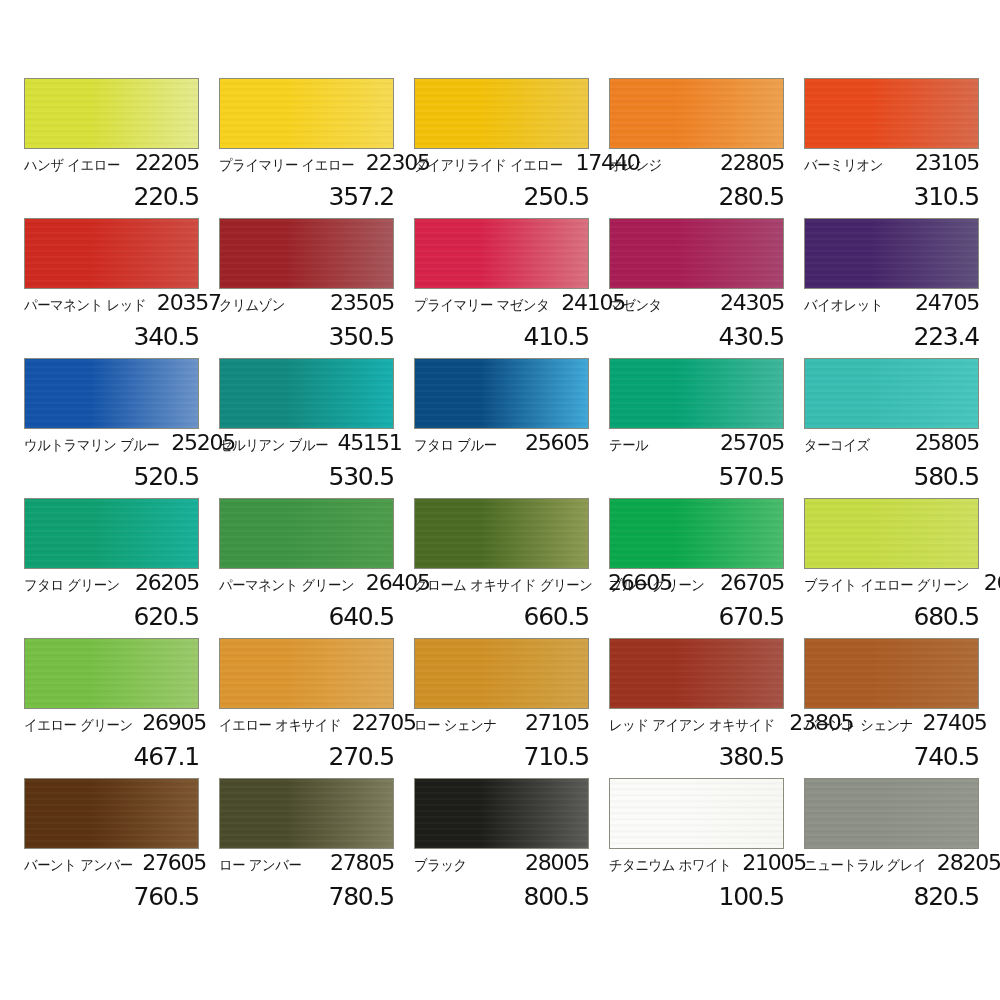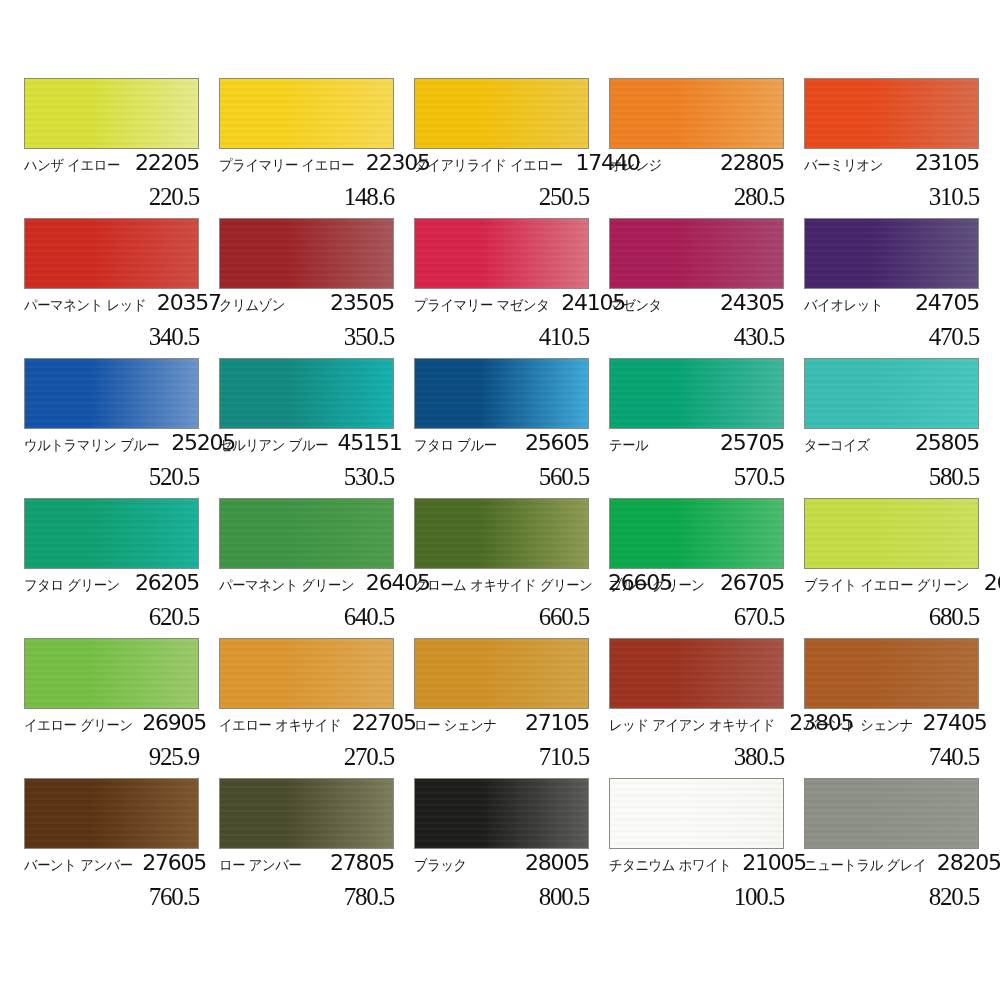--- a/index.html
+++ b/index.html
@@ -106,21 +106,20 @@
     text-align: right;
     padding-top: 2px;
   }
 
   .swatch-alt {
     font-size: 25px;
     color: #111111;
     letter-spacing: -1.2px;
     line-height: 1;
     white-space: nowrap;
-    font-family: Liberation Serif, serif;
   }
 </style>
 </head>
 <body>
 
 <div id="chart-sheet">
   <div id="swatch-grid">
       <div class="swatch-cell">
         <div class="swatch-chip">
           <div class="chip-fill" style="background: linear-gradient(to right, rgb(216, 224, 58) 0%, rgb(216, 224, 58) 38%, rgb(228, 234, 140) 100%);"></div>
@@ -134,21 +133,21 @@
       </div>
       <div class="swatch-cell">
         <div class="swatch-chip">
           <div class="chip-fill" style="background: linear-gradient(to right, rgb(247, 210, 30) 0%, rgb(247, 210, 30) 38%, rgb(246, 218, 82) 100%);"></div>
           <div class="chip-texture"></div>
         </div>
         <div class="swatch-label-row">
           <span class="swatch-name">プライマリー イエロー</span>
           <span class="swatch-code">22305</span>
         </div>
-        <div class="swatch-alt-row"><span class="swatch-alt">148.6</span></div>
+        <div class="swatch-alt-row"><span class="swatch-alt">357.2</span></div>
       </div>
       <div class="swatch-cell">
         <div class="swatch-chip">
           <div class="chip-fill" style="background: linear-gradient(to right, rgb(242, 193, 9) 0%, rgb(242, 193, 9) 38%, rgb(237, 200, 66) 100%);"></div>
           <div class="chip-texture"></div>
         </div>
         <div class="swatch-label-row">
           <span class="swatch-name">ダイアリライド イエロー</span>
           <span class="swatch-code">17440</span>
         </div>
@@ -222,21 +221,21 @@
       </div>
       <div class="swatch-cell">
         <div class="swatch-chip">
           <div class="chip-fill" style="background: linear-gradient(to right, rgb(70, 37, 106) 0%, rgb(70, 37, 106) 38%, rgb(95, 79, 124) 100%);"></div>
           <div class="chip-texture"></div>
         </div>
         <div class="swatch-label-row">
           <span class="swatch-name">バイオレット</span>
           <span class="swatch-code">24705</span>
         </div>
-        <div class="swatch-alt-row"><span class="swatch-alt">470.5</span></div>
+        <div class="swatch-alt-row"><span class="swatch-alt">223.4</span></div>
       </div>
       <div class="swatch-cell">
         <div class="swatch-chip">
           <div class="chip-fill" style="background: linear-gradient(to right, rgb(19, 83, 168) 0%, rgb(19, 83, 168) 38%, rgb(106, 147, 200) 100%);"></div>
           <div class="chip-texture"></div>
         </div>
         <div class="swatch-label-row">
           <span class="swatch-name">ウルトラマリン ブルー</span>
           <span class="swatch-code">25205</span>
         </div>
@@ -255,21 +254,20 @@
       </div>
       <div class="swatch-cell">
         <div class="swatch-chip">
           <div class="chip-fill" style="background: linear-gradient(to right, rgb(10, 76, 130) 0%, rgb(10, 76, 130) 38%, rgb(63, 168, 216) 100%);"></div>
           <div class="chip-texture"></div>
         </div>
         <div class="swatch-label-row">
           <span class="swatch-name">フタロ ブルー</span>
           <span class="swatch-code">25605</span>
         </div>
-        <div class="swatch-alt-row"><span class="swatch-alt">560.5</span></div>
       </div>
       <div class="swatch-cell">
         <div class="swatch-chip">
           <div class="chip-fill" style="background: linear-gradient(to right, rgb(6, 163, 115) 0%, rgb(6, 163, 115) 38%, rgb(62, 182, 156) 100%);"></div>
           <div class="chip-texture"></div>
         </div>
         <div class="swatch-label-row">
           <span class="swatch-name">テール</span>
           <span class="swatch-code">25705</span>
         </div>
@@ -343,21 +341,21 @@
       </div>
       <div class="swatch-cell">
         <div class="swatch-chip">
           <div class="chip-fill" style="background: linear-gradient(to right, rgb(118, 191, 69) 0%, rgb(118, 191, 69) 38%, rgb(154, 201, 106) 100%);"></div>
           <div class="chip-texture"></div>
         </div>
         <div class="swatch-label-row">
           <span class="swatch-name">イエロー グリーン</span>
           <span class="swatch-code">26905</span>
         </div>
-        <div class="swatch-alt-row"><span class="swatch-alt">925.9</span></div>
+        <div class="swatch-alt-row"><span class="swatch-alt">467.1</span></div>
       </div>
       <div class="swatch-cell">
         <div class="swatch-chip">
           <div class="chip-fill" style="background: linear-gradient(to right, rgb(220, 150, 48) 0%, rgb(220, 150, 48) 38%, rgb(221, 168, 83) 100%);"></div>
           <div class="chip-texture"></div>
         </div>
         <div class="swatch-label-row">
           <span class="swatch-name">イエロー オキサイド</span>
           <span class="swatch-code">22705</span>
         </div>

